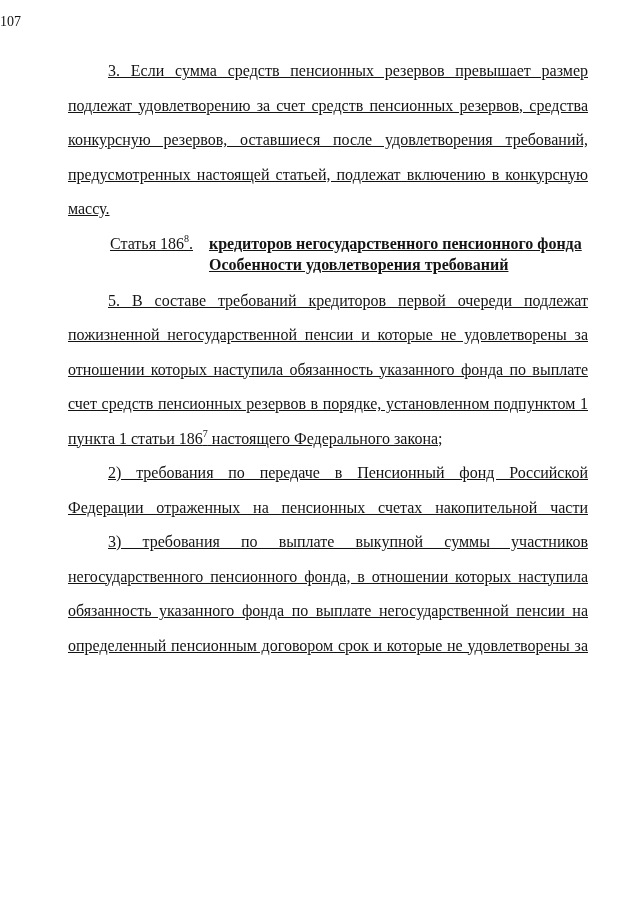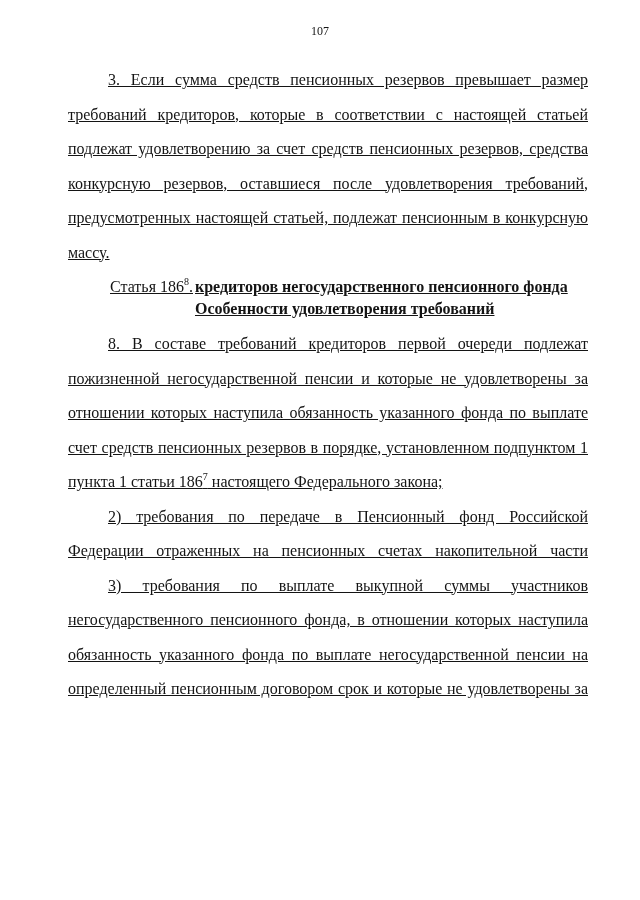--- a/index.html
+++ b/index.html
@@ -7,23 +7,23 @@
   .page {
     position: relative;
     width: 640px;
     height: 900px;
     background: #ffffff;
     font-family: "Liberation Serif", "DejaVu Serif", serif;
     color: #141414;
     overflow: hidden;
   }
   .pageno {
-    padding-top: 22px;
-    text-align: center;
-    font-size: 12px;
+    padding-top: 13px;
+    text-align: left;
+    font-size: 14px;
     line-height: 18px;
   }
   .doc {
     margin: 23px 52px 0 68px; 
     text-decoration: underline;
   }
   .para .line {
     font-size: 16px;
     line-height: 34.5px; 
     white-space: normal;
@@ -34,53 +34,52 @@
     text-justify: inter-word;
   }
   .line.ind { text-indent: 40px; }
   .heading {
     display: flex;
     align-items: flex-start;
     margin: 6px 0 8px 42px;
     font-size: 16px;
     line-height: 21.5px;
   }
-  .h-label { white-space: nowrap; margin-right: 2px; }
+  .h-label { white-space: nowrap; margin-right: 16px; }
   .h-title { font-weight: bold; }
   sup.ss {
     font-size: 10px;
     line-height: 0;
     vertical-align: baseline;
     position: relative;
     top: -7px;
   }
 </style>
 </head>
 <body>
 
 <div class="page">
   <div class="pageno">107</div>
   <div class="doc">
       <div class="para">
         <div class="line j ind">3. Если сумма средств пенсионных резервов превышает размер</div>
-        <div class="line j">требований кредиторов, которые в соответствии с настоящей статьей</div>
         <div class="line j">подлежат удовлетворению за счет средств пенсионных резервов, средства</div>
         <div class="line j">конкурсную резервов, оставшиеся после удовлетворения требований,</div>
-        <div class="line j">предусмотренных настоящей статьей, подлежат пенсионным в конкурсную</div>
+        <div class="line j">предусмотренных настоящей статьей, подлежат включению в конкурсную</div>
         <div class="line">массу.</div>
       </div>
       <div class="heading">
         <div class="h-label"><span>Статья 186</span><sup class="ss">8</sup><span>.</span></div>
         <div class="h-title">
           <div>кредиторов негосударственного пенсионного фонда</div>
           <div>Особенности удовлетворения требований</div>
         </div>
       </div>
       <div class="para">
-        <div class="line j ind">8. В составе требований кредиторов первой очереди подлежат</div>
+        <div class="line j ind">5. В составе требований кредиторов первой очереди подлежат</div>
       </div>
       <div class="para">
         <div class="line j">пожизненной негосударственной пенсии и которые не удовлетворены за</div>
         <div class="line j">отношении которых наступила обязанность указанного фонда по выплате</div>
         <div class="line j">счет средств пенсионных резервов в порядке, установленном подпунктом 1</div>
         <div class="line"><span>пункта 1 статьи 186</span><sup class="ss">7</sup><span> настоящего Федерального закона;</span></div>
       </div>
       <div class="para">
         <div class="line j ind">2) требования по передаче в Пенсионный фонд Российской</div>
         <div class="line j">Федерации отраженных на пенсионных счетах накопительной части</div>

